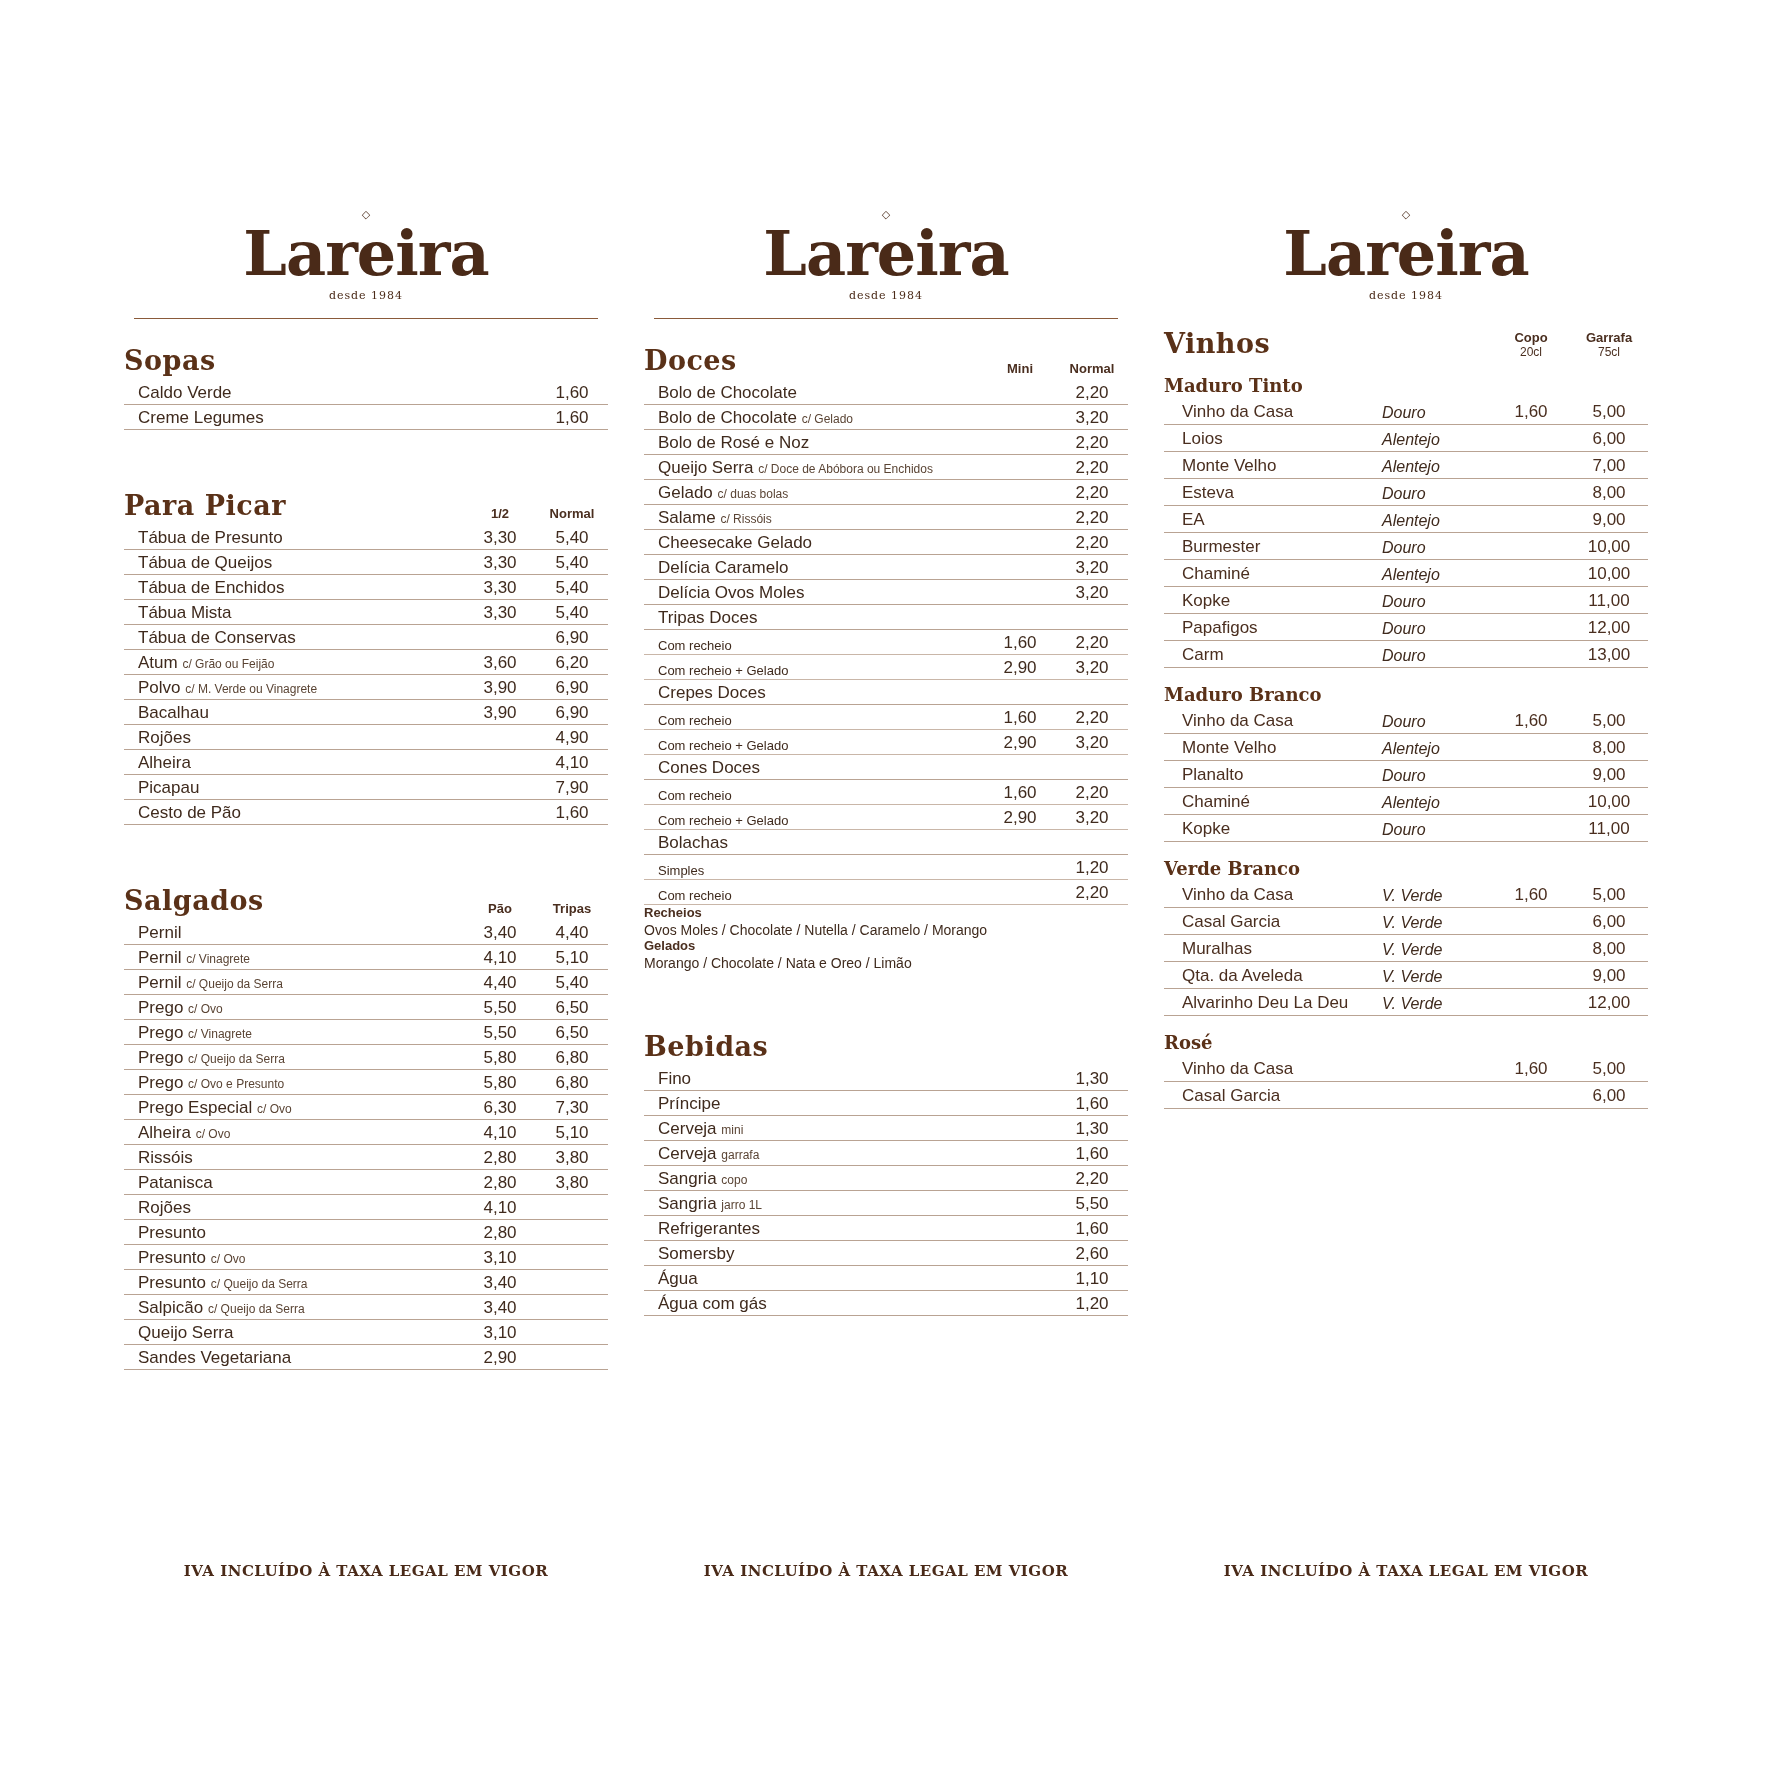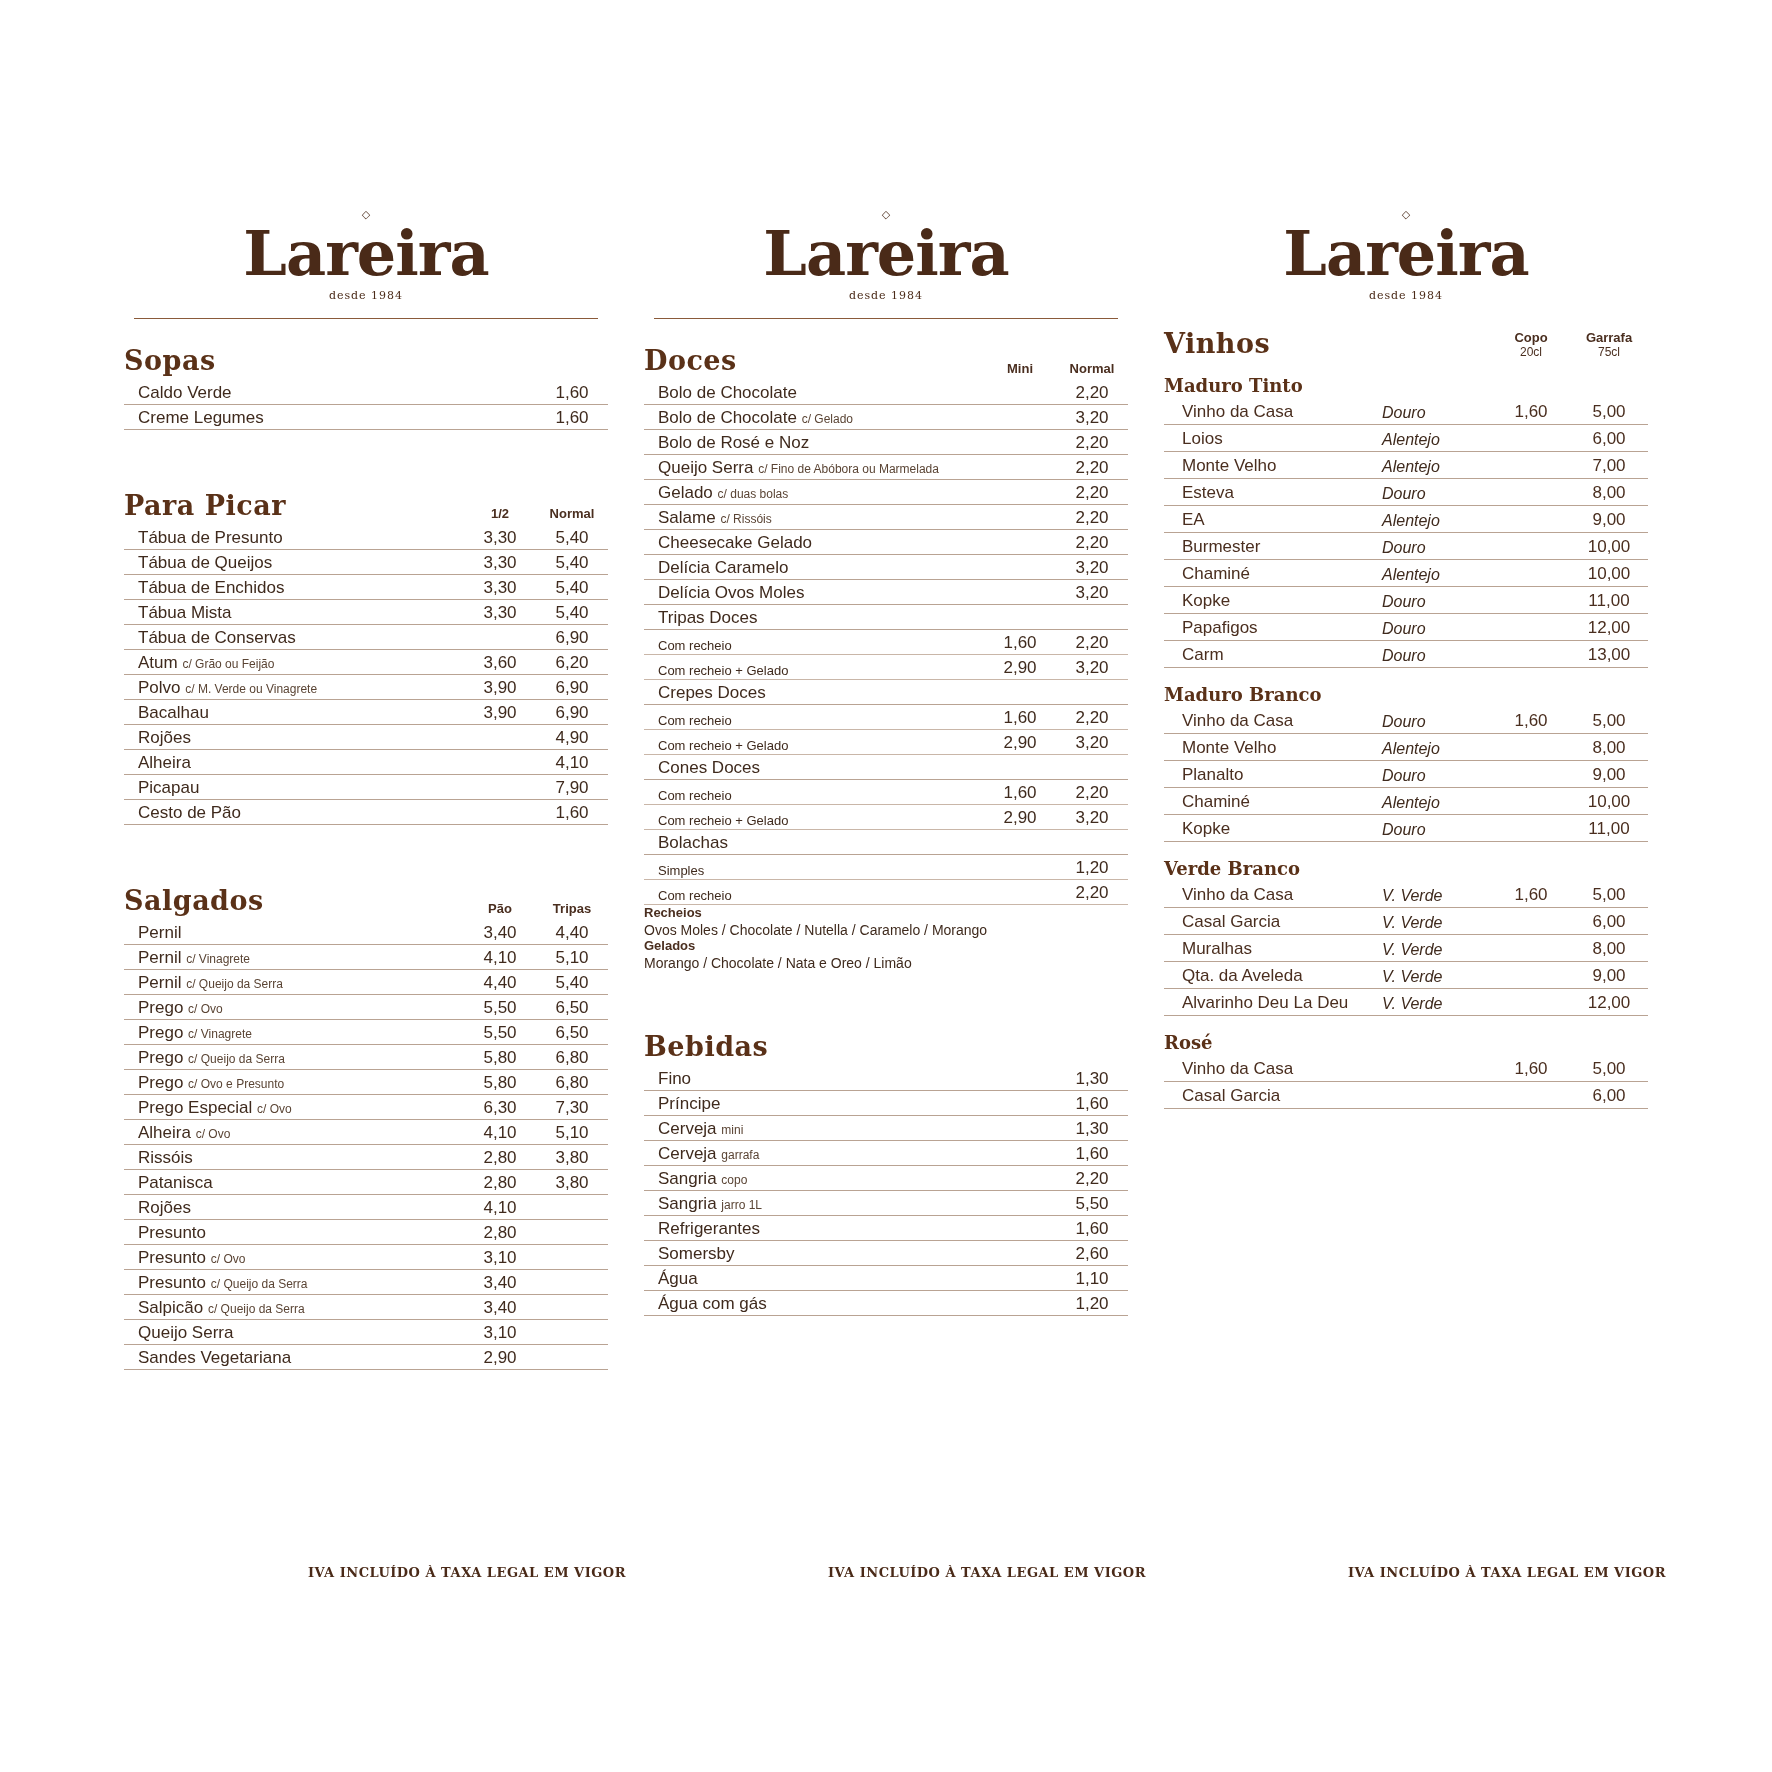--- a/index.html
+++ b/index.html
@@ -119,23 +119,23 @@
   .wine-col{width:78px;text-align:center;font-size:13px;font-weight:bold;}
   .wine-col small{display:block;font-weight:normal;font-size:12px;}
   .footer-note{
     text-align:center;font-size:16px;color:#3f2a1d;margin-top:26px;line-height:1.35;
   }
   .fine-print{
     text-align:center;font-size:11px;color:#4a3226;margin-top:14px;line-height:1.4;
   }
   .bottom-tag{
     position:absolute;bottom:10px;left:0;width:100%;
-    text-align:right;
+    text-align:center;
     font-family:"DejaVu Serif", serif;
-    font-weight:bold;font-size:13px;letter-spacing:.5px;color:#4a2a18;
+    font-weight:bold;font-size:15px;letter-spacing:.5px;color:#4a2a18;
   }
   .spacer{height:34px;}
 </style>
 </head>
 <body>
 
 <div class="menu">
 
   <div class="panel">
     <div class="brand">
@@ -367,21 +367,21 @@
             <div class="item pad-left"><span>Bolo de Chocolate</span> <span class="qual">c/ Gelado</span></div>
             <div class="price"></div>
             <div class="price">3,20</div>
           </div>
           <div class="row">
             <div class="item pad-left"><span>Bolo de Rosé e Noz</span></div>
             <div class="price"></div>
             <div class="price">2,20</div>
           </div>
           <div class="row">
-            <div class="item pad-left"><span>Queijo Serra</span> <span class="qual">c/ Fino de Abóbora ou Marmelada</span></div>
+            <div class="item pad-left"><span>Queijo Serra</span> <span class="qual">c/ Doce de Abóbora ou Enchidos</span></div>
             <div class="price"></div>
             <div class="price">2,20</div>
           </div>
           <div class="row">
             <div class="item pad-left"><span>Gelado</span> <span class="qual">c/ duas bolas</span></div>
             <div class="price"></div>
             <div class="price">2,20</div>
           </div>
           <div class="row">
             <div class="item pad-left"><span>Salame</span> <span class="qual">c/ Rissóis</span></div>

